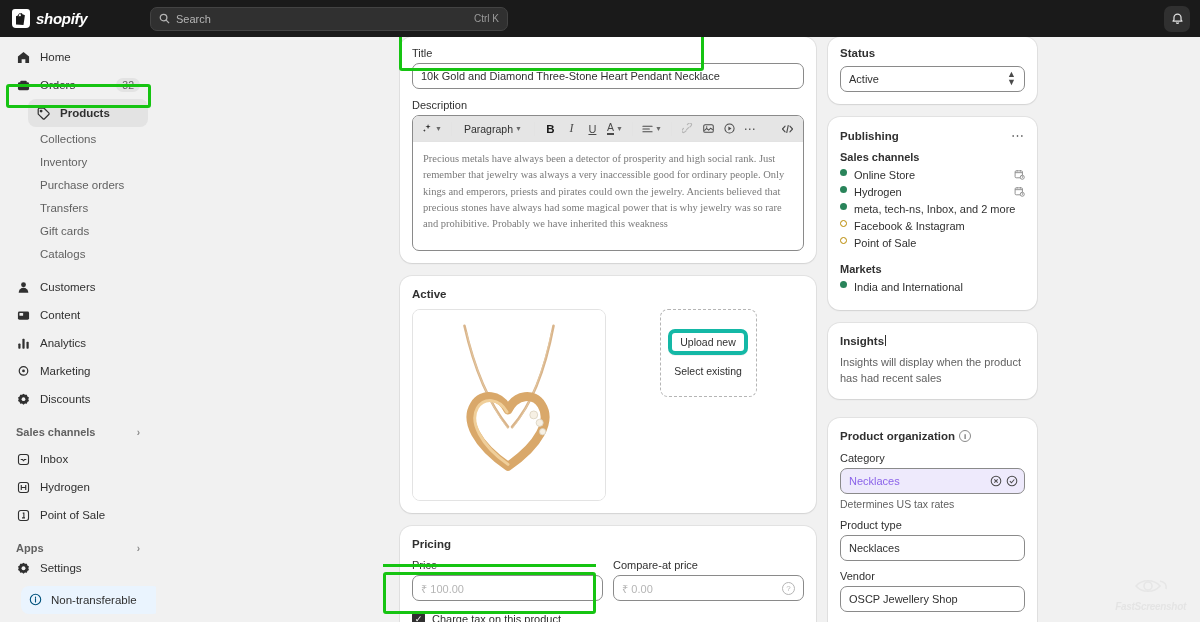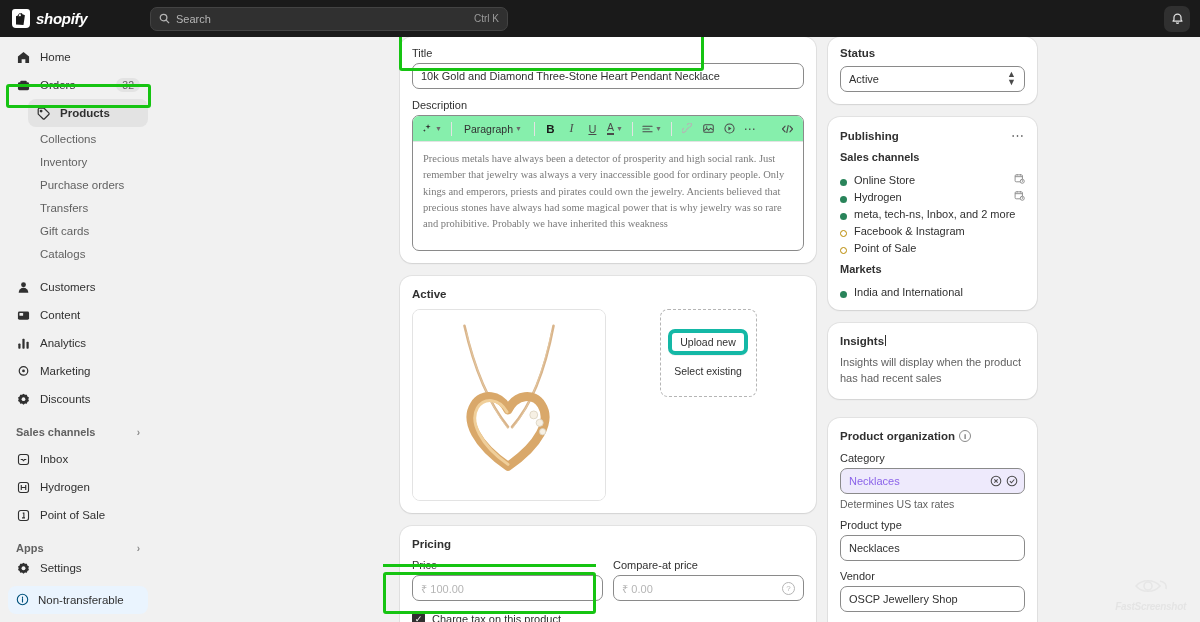--- a/index.html
+++ b/index.html
@@ -90,21 +90,21 @@
     display: flex; align-items: center;
     height: 26px; padding: 0 8px;
     font-size: 11px; color: #616161; font-weight: 600;
     margin-top: 6px;
   }
   .nav-group-hdr .lbl { flex: 1; }
   .chev { color: #8a8a8a; font-size: 10px; }
   .nav-spacer { height: 8px; }
   .settings-row { position: absolute; bottom: 40px; left: 8px; width: 140px; }
   .nontransfer {
-    position: absolute; bottom: 8px; left: 8px; width: 140px;
+    position: absolute; bottom: 8px; left: 21px; width: 140px;
     background: #eaf4fe; border-radius: 8px;
     display: flex; align-items: center; gap: 9px;
     height: 28px; padding: 0 8px;
     font-size: 11.5px; color: #303030;
   }
 
   
   .content {
     position: absolute; top: 37px; left: 156px;
     width: 1044px; height: 585px;
@@ -145,21 +145,21 @@
   
   .editor {
     border: 1px solid #8a8a8a; border-radius: 7px;
     overflow: hidden;
   }
   .editor-toolbar {
     height: 26px;
     border-bottom: 1px solid #e3e3e3;
     display: flex; align-items: center;
     padding: 0 6px; gap: 2px;
-    background: #86efac;
+    background: #e5e5e5;
   }
   .tb-btn {
     height: 19px; min-width: 19px;
     display: flex; align-items: center; justify-content: center;
     border-radius: 5px; color: #4a4a4a;
     font-size: 11px; padding: 0 3px;
   }
   .tb-btn.wide { padding: 0 6px; font-size: 10.5px; color: #303030; }
   .tb-sep { width: 1px; height: 14px; background: #e3e3e3; margin: 0 4px; }
   .tb-caret { font-size: 7px; color: #6a6a6a; margin-left: 2px; }
@@ -230,21 +230,21 @@
     display: flex; align-items: center;
     margin-bottom: 9px;
   }
   .card-hdr .card-title { margin-bottom: 0; flex: 1; }
   .dots { color: #4a4a4a; font-size: 13px; letter-spacing: 1px; line-height: 1; }
   .sub-label {
     font-size: 11px; color: #303030; font-weight: 600;
     margin: 2px 0 6px 0;
   }
   .chan-row {
-    display: flex; align-items: flex-end; gap: 7px;
+    display: flex; align-items: flex-start; gap: 7px;
     height: 17px; font-size: 11px; color: #303030;
   }
   .dot-filled { width: 7px; height: 7px; border-radius: 50%; background: #29845a; flex-shrink: 0; }
   .dot-hollow { width: 7px; height: 7px; border-radius: 50%; border: 1.3px solid #b98900; background: transparent; flex-shrink: 0; box-sizing: border-box;}
   .chan-row .lbl { flex: 1; white-space: nowrap; }
   .cal-ico { color: #8a8a8a; }
   .insights-body { font-size: 11px; color: #616161; line-height: 1.45; }
   .caret-blink { display:inline-block; width:1px; height:11px; background:#303030; vertical-align:-1px; margin-left:1px; }
   .info-ico {
     width: 12px; height: 12px; border-radius: 50%;

